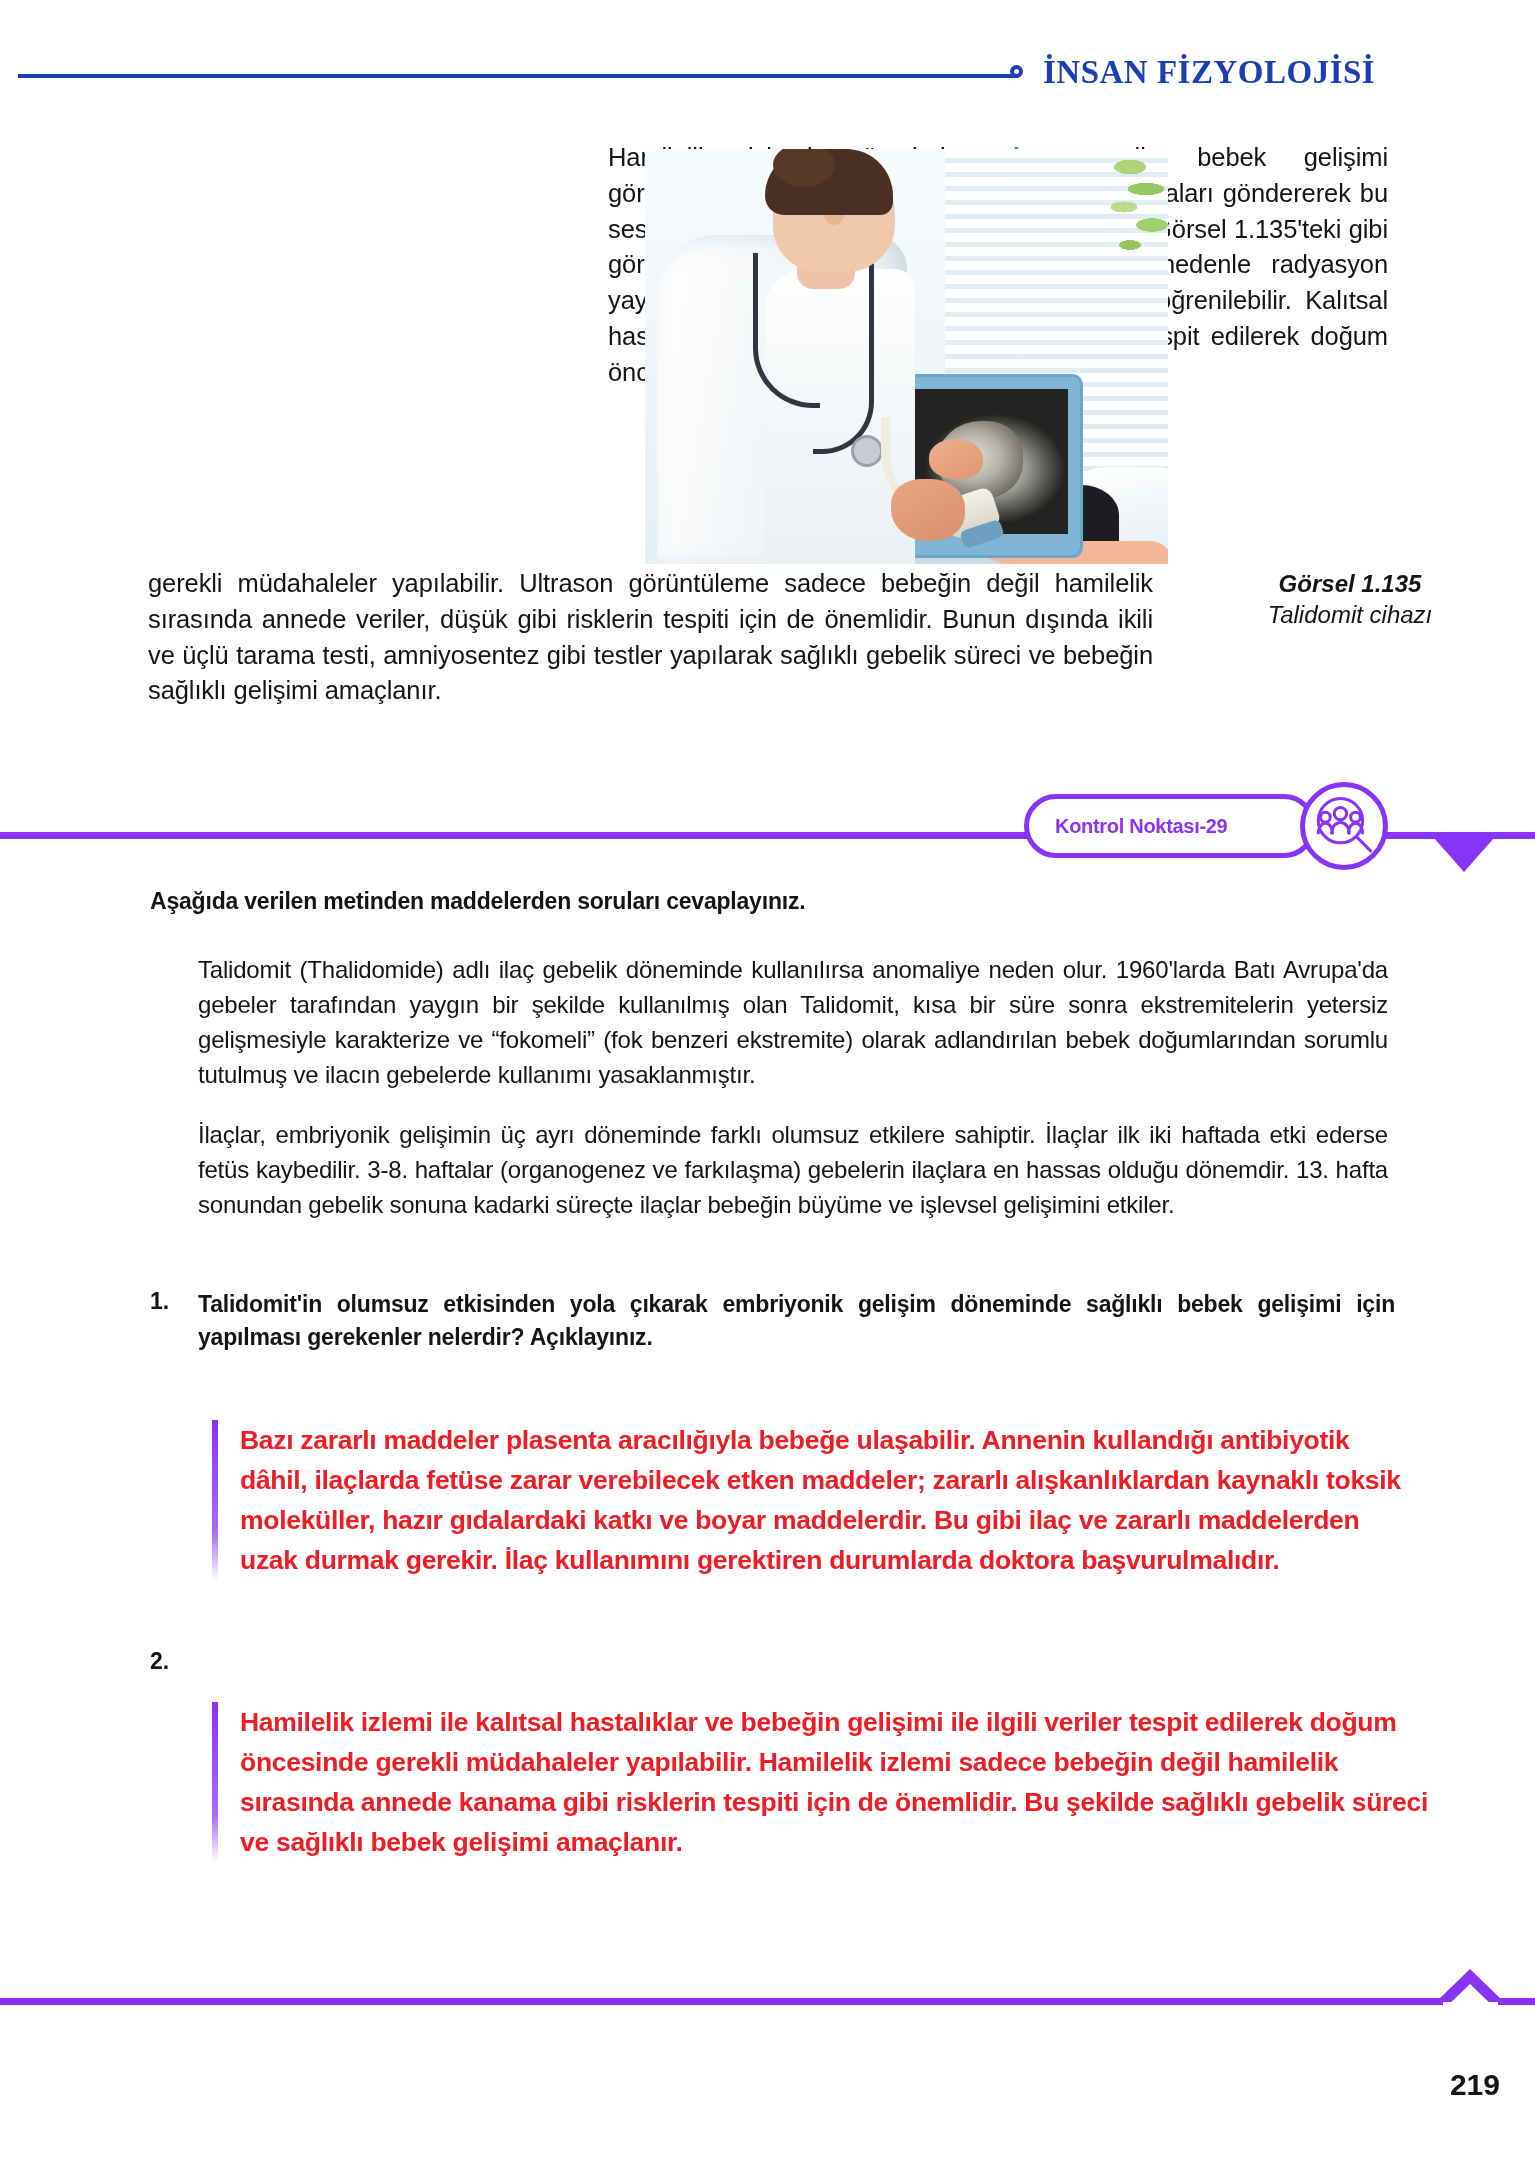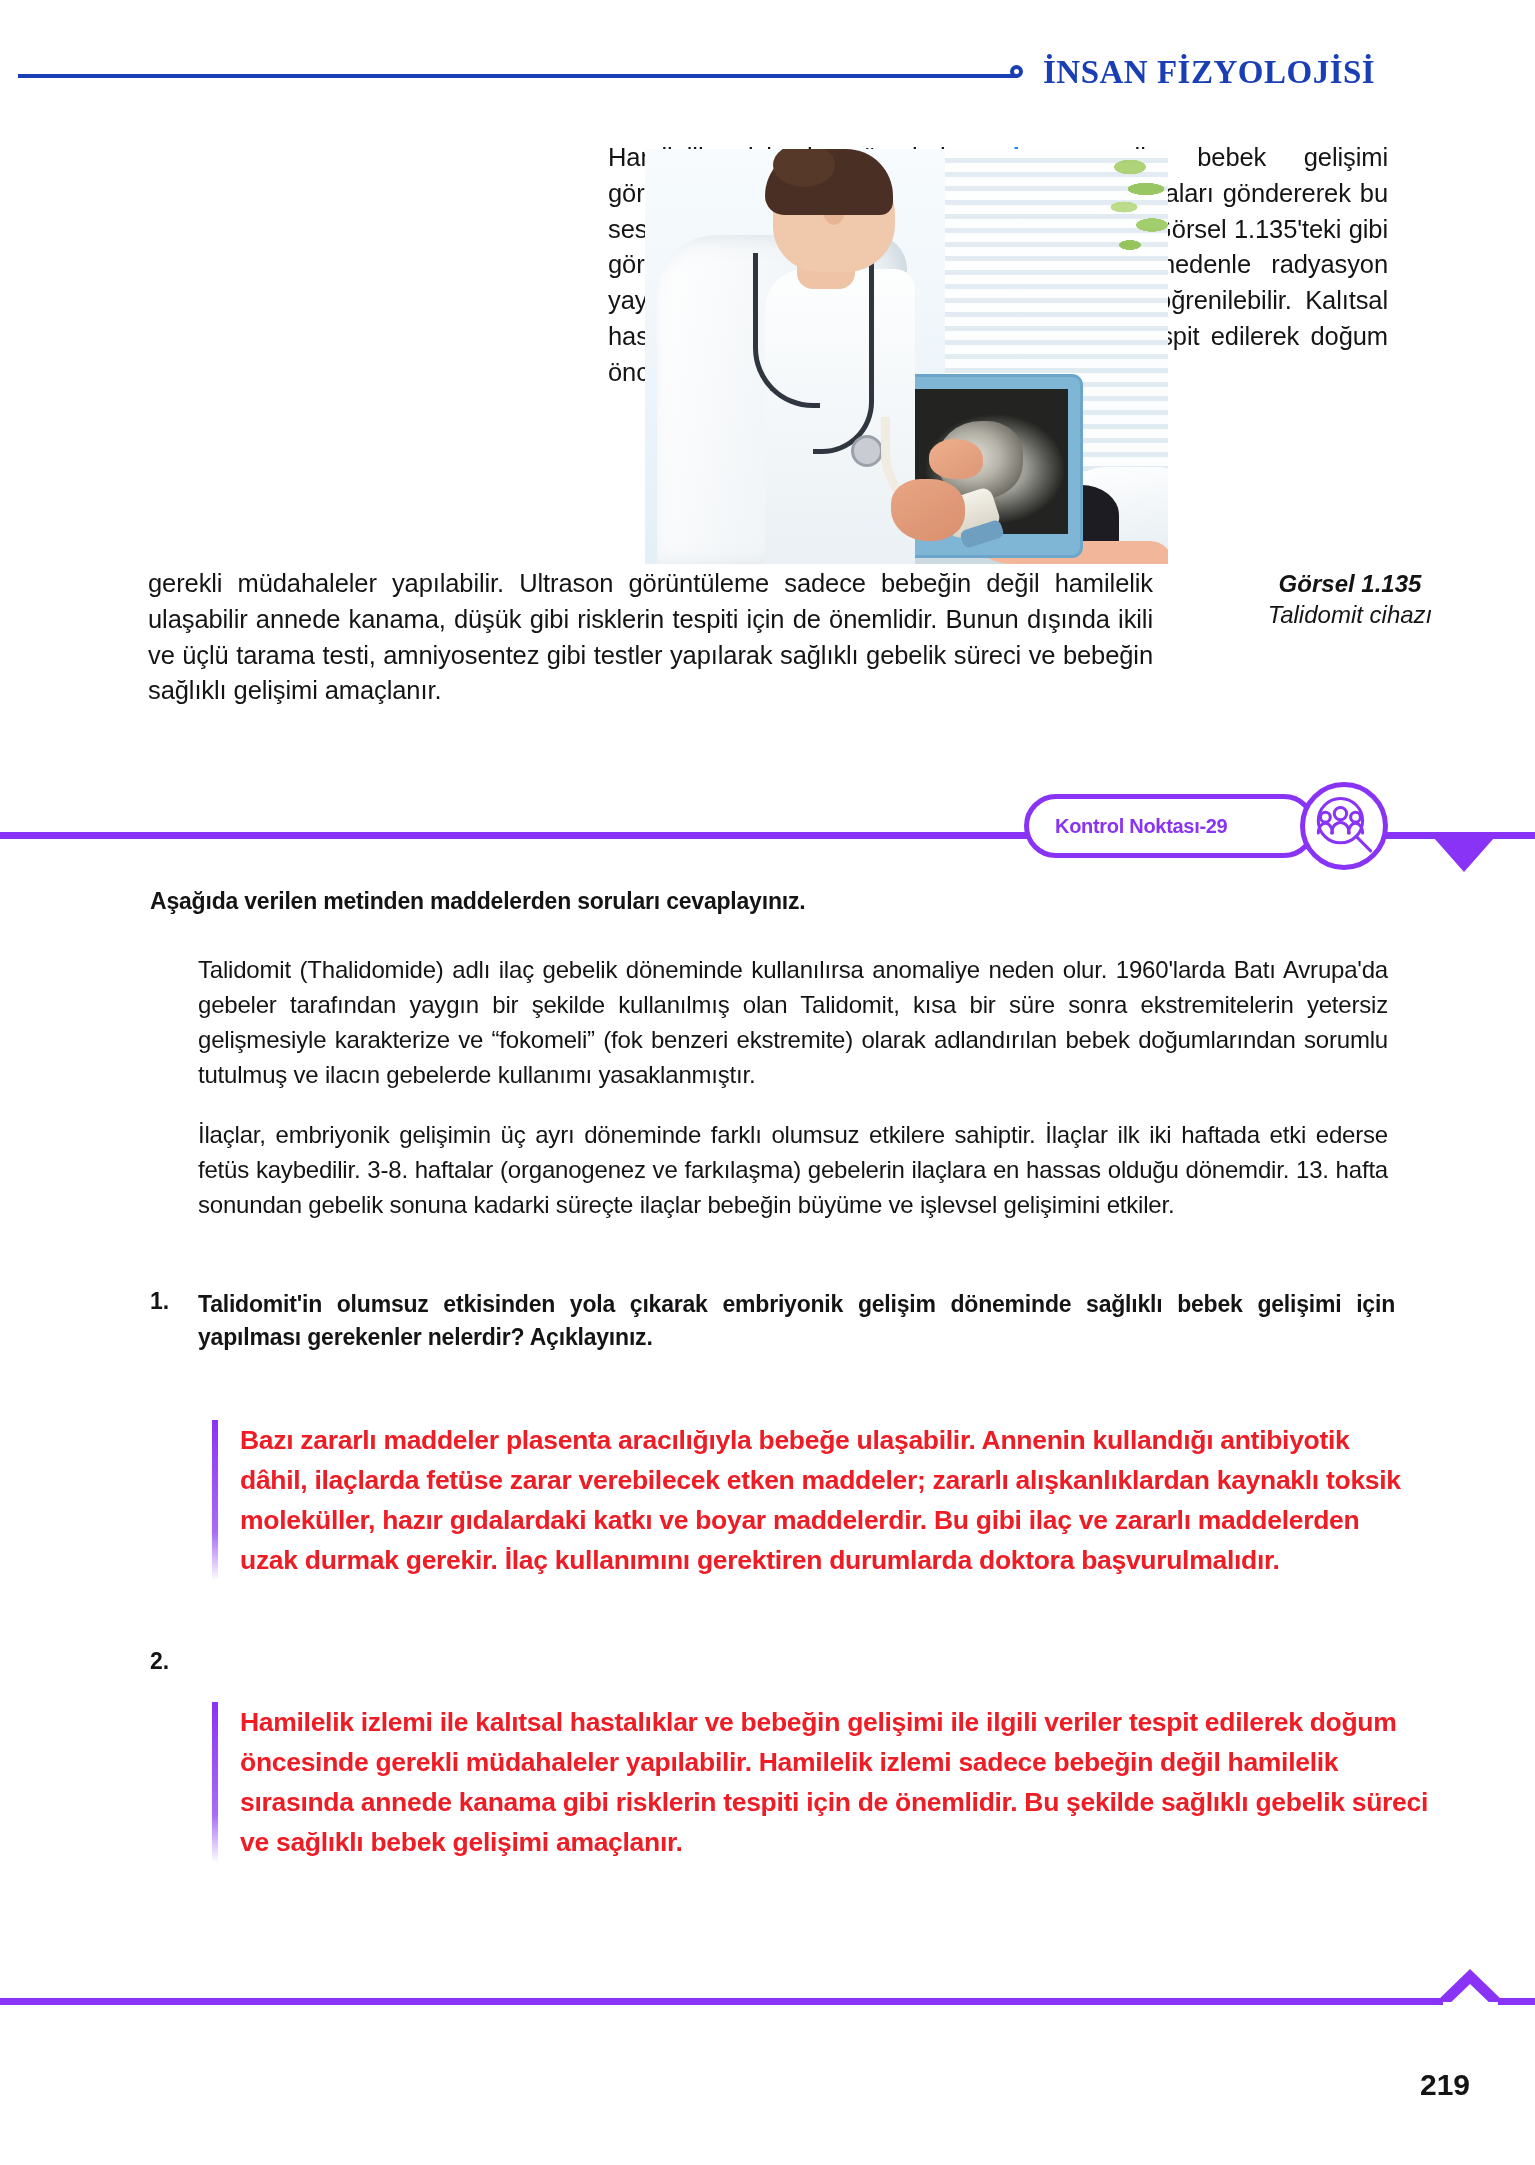--- a/index.html
+++ b/index.html
@@ -424,21 +424,21 @@
     width: 0; height: 0;
     border-left: 26px solid transparent;
     border-right: 26px solid transparent;
     border-bottom: 25px solid #ffffff;
   }
   .page-number {
     position: absolute;
     left: 1390px;
     top: 2068px;
     width: 110px;
-    text-align: center;
+    text-align: right;
     font-size: 30px;
     font-weight: bold;
     color: #141414;
   }
 </style>
 </head>
 <body>
 
 <div class="header">
   <div class="header-rule"></div>
@@ -476,21 +476,21 @@
     <div class="ph ph-probe-tip"></div>
     <div class="ph ph-hand"></div>
   </div>
 
   <div class="intro-text">
     <div class="wrapbox"></div>
     <span>Hamilelik izlemi sürecinde </span><span class="kw">ultrason</span><span> ile bebek gelişimi görüntülenebilir. Ultrason cihazı, yüksek ses dalgaları göndererek bu ses dalgalarının yankısının bilgisayar ortamında Görsel 1.135'teki gibi görüntü oluşturması prensibi ile çalışır, bu nedenle radyasyon yaymaz. Ultrason sayesinde bebeğin cinsiyeti öğrenilebilir. Kalıtsal hastalıklar ve bebeğin gelişimi ile ilgili veriler tespit edilerek doğum öncesinde</span>
   </div>
 </div>
 
-<div class="intro-tail">gerekli müdahaleler yapılabilir. Ultrason görüntüleme sadece bebeğin değil hamilelik ulaşabilir annede kanama, düşük gibi risklerin tespiti için de önemlidir. Bunun dışında ikili ve üçlü tarama testi, amniyosentez gibi testler yapılarak sağlıklı gebelik süreci ve bebeğin sağlıklı gelişimi amaçlanır.</div>
+<div class="intro-tail">gerekli müdahaleler yapılabilir. Ultrason görüntüleme sadece bebeğin değil hamilelik sırasında annede veriler, düşük gibi risklerin tespiti için de önemlidir. Bunun dışında ikili ve üçlü tarama testi, amniyosentez gibi testler yapılarak sağlıklı gebelik süreci ve bebeğin sağlıklı gelişimi amaçlanır.</div>
 
 <div class="caption">
   <div class="caption-title">Görsel 1.135</div>
   <div class="caption-sub">Talidomit cihazı</div>
 </div>
 
 <div class="band">
   <div class="band-line"></div>
   <div class="band-tri"></div>
 

